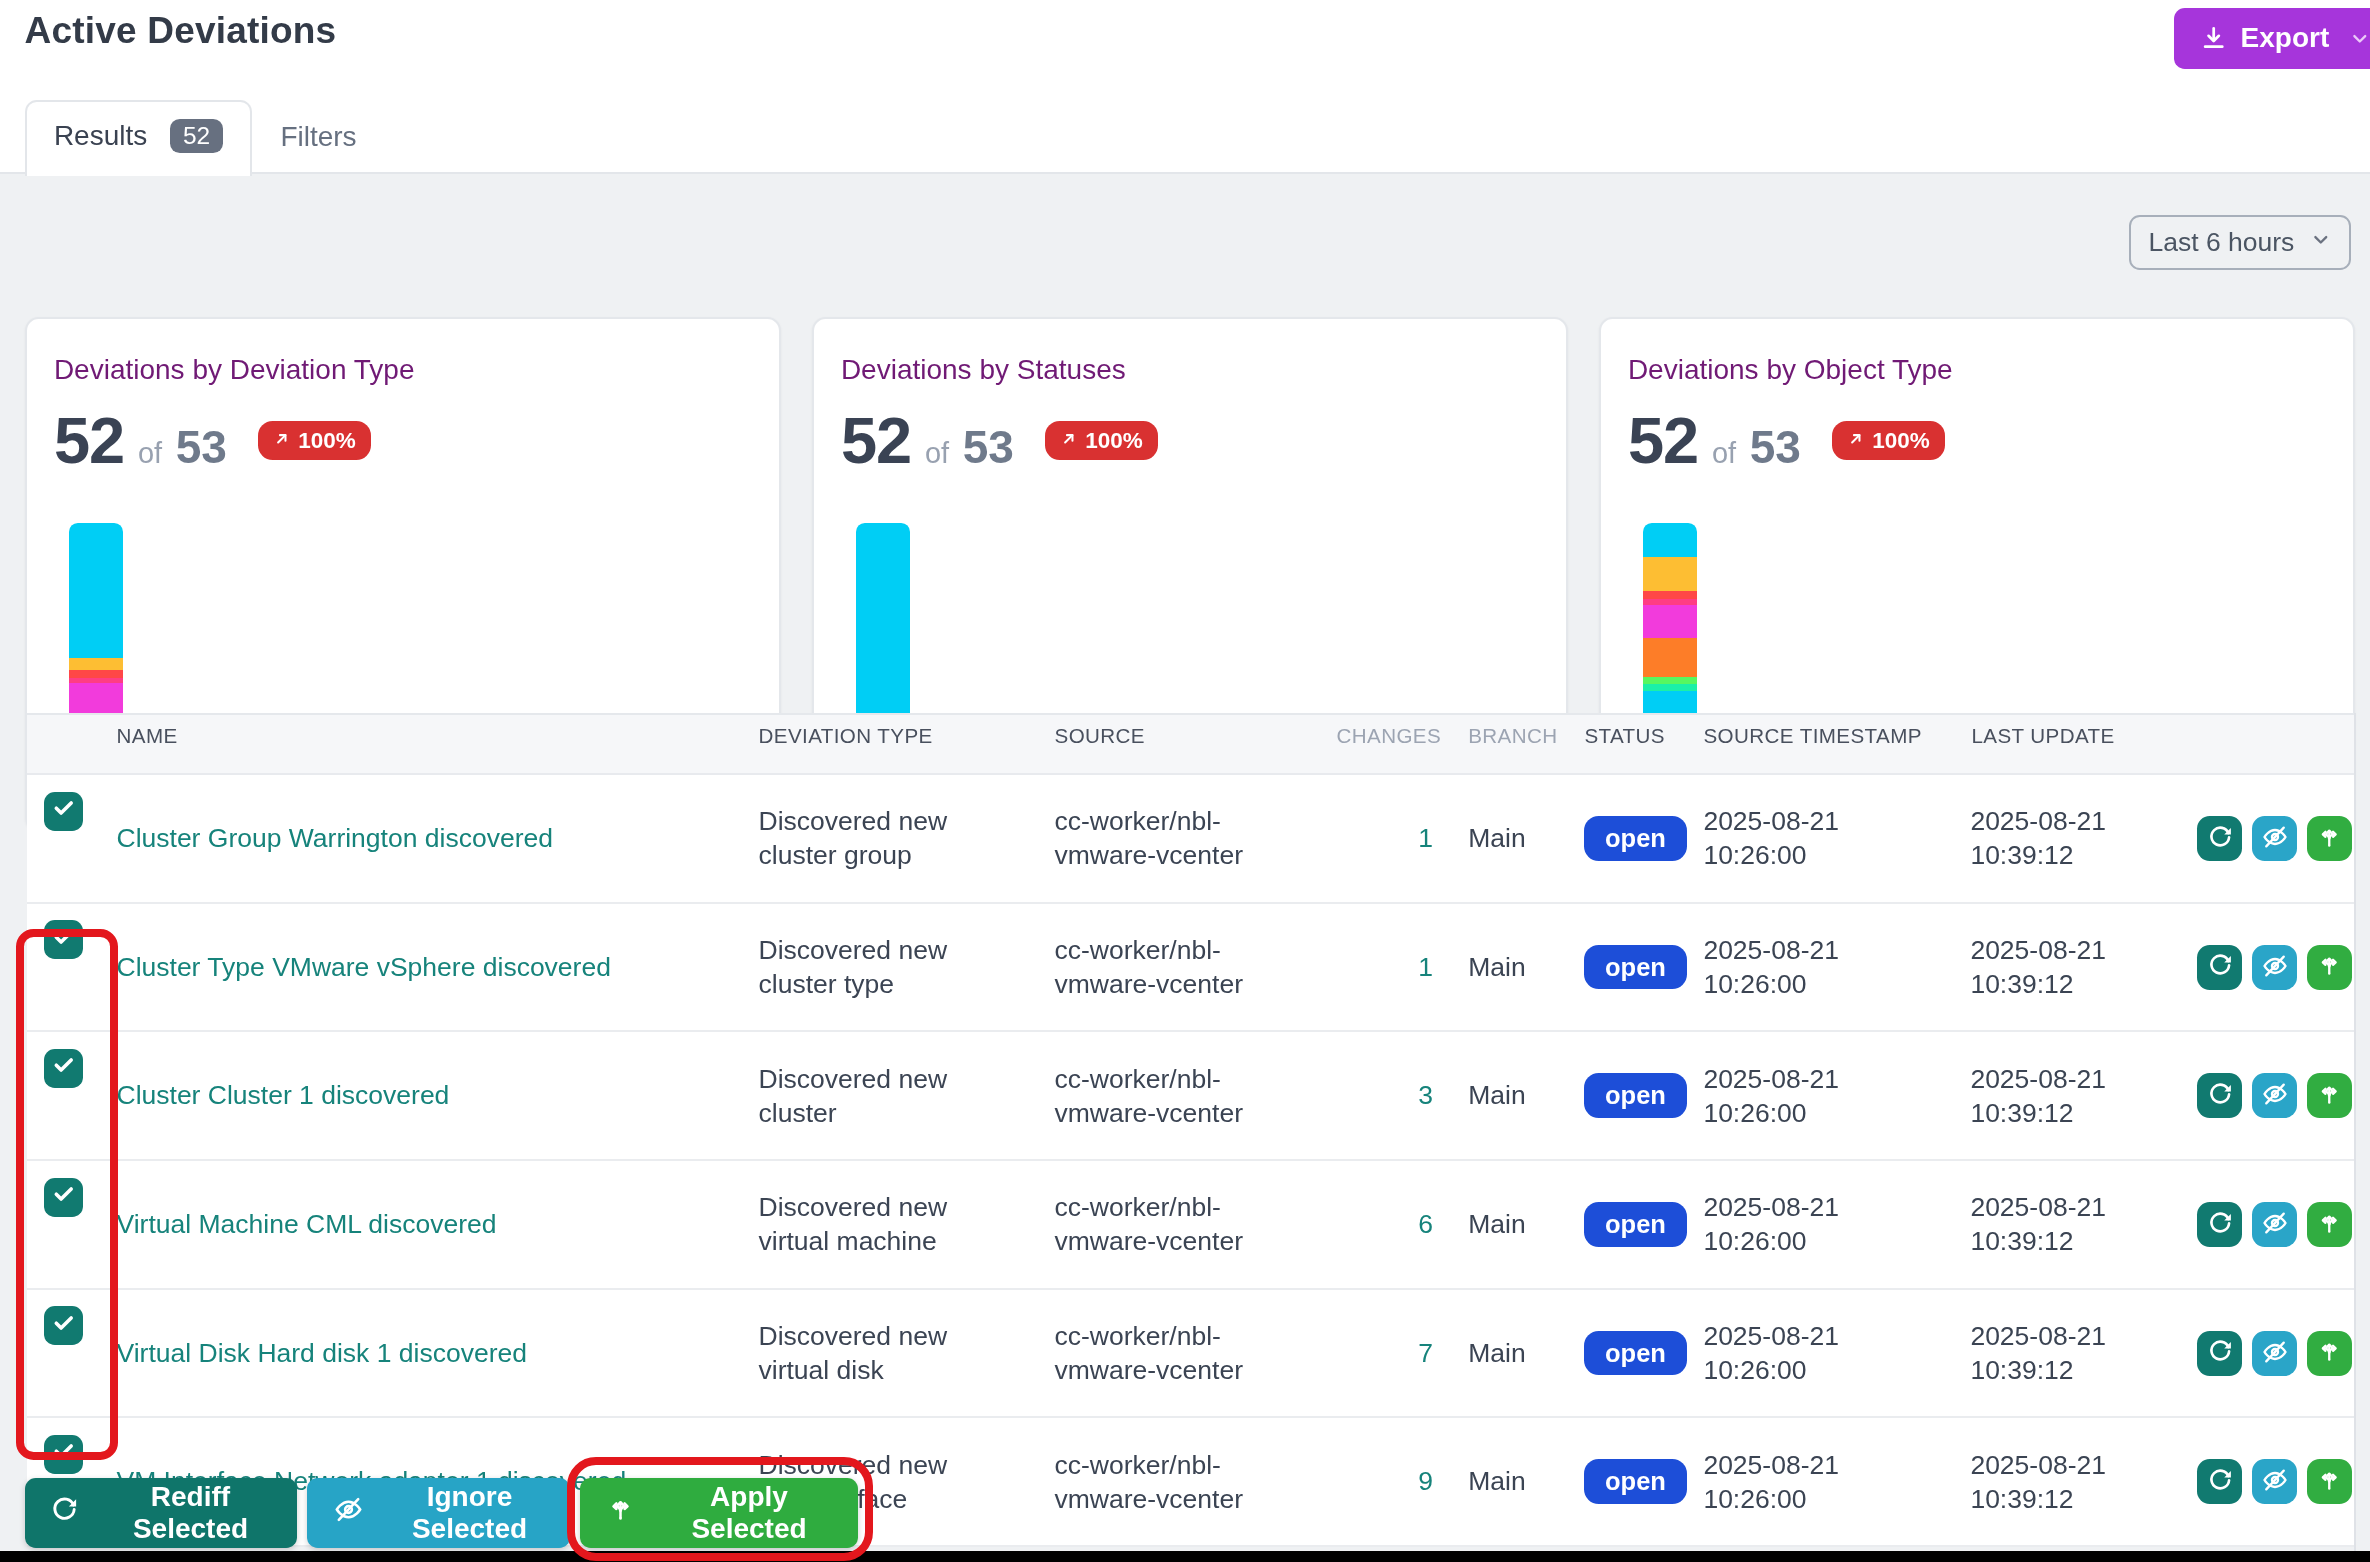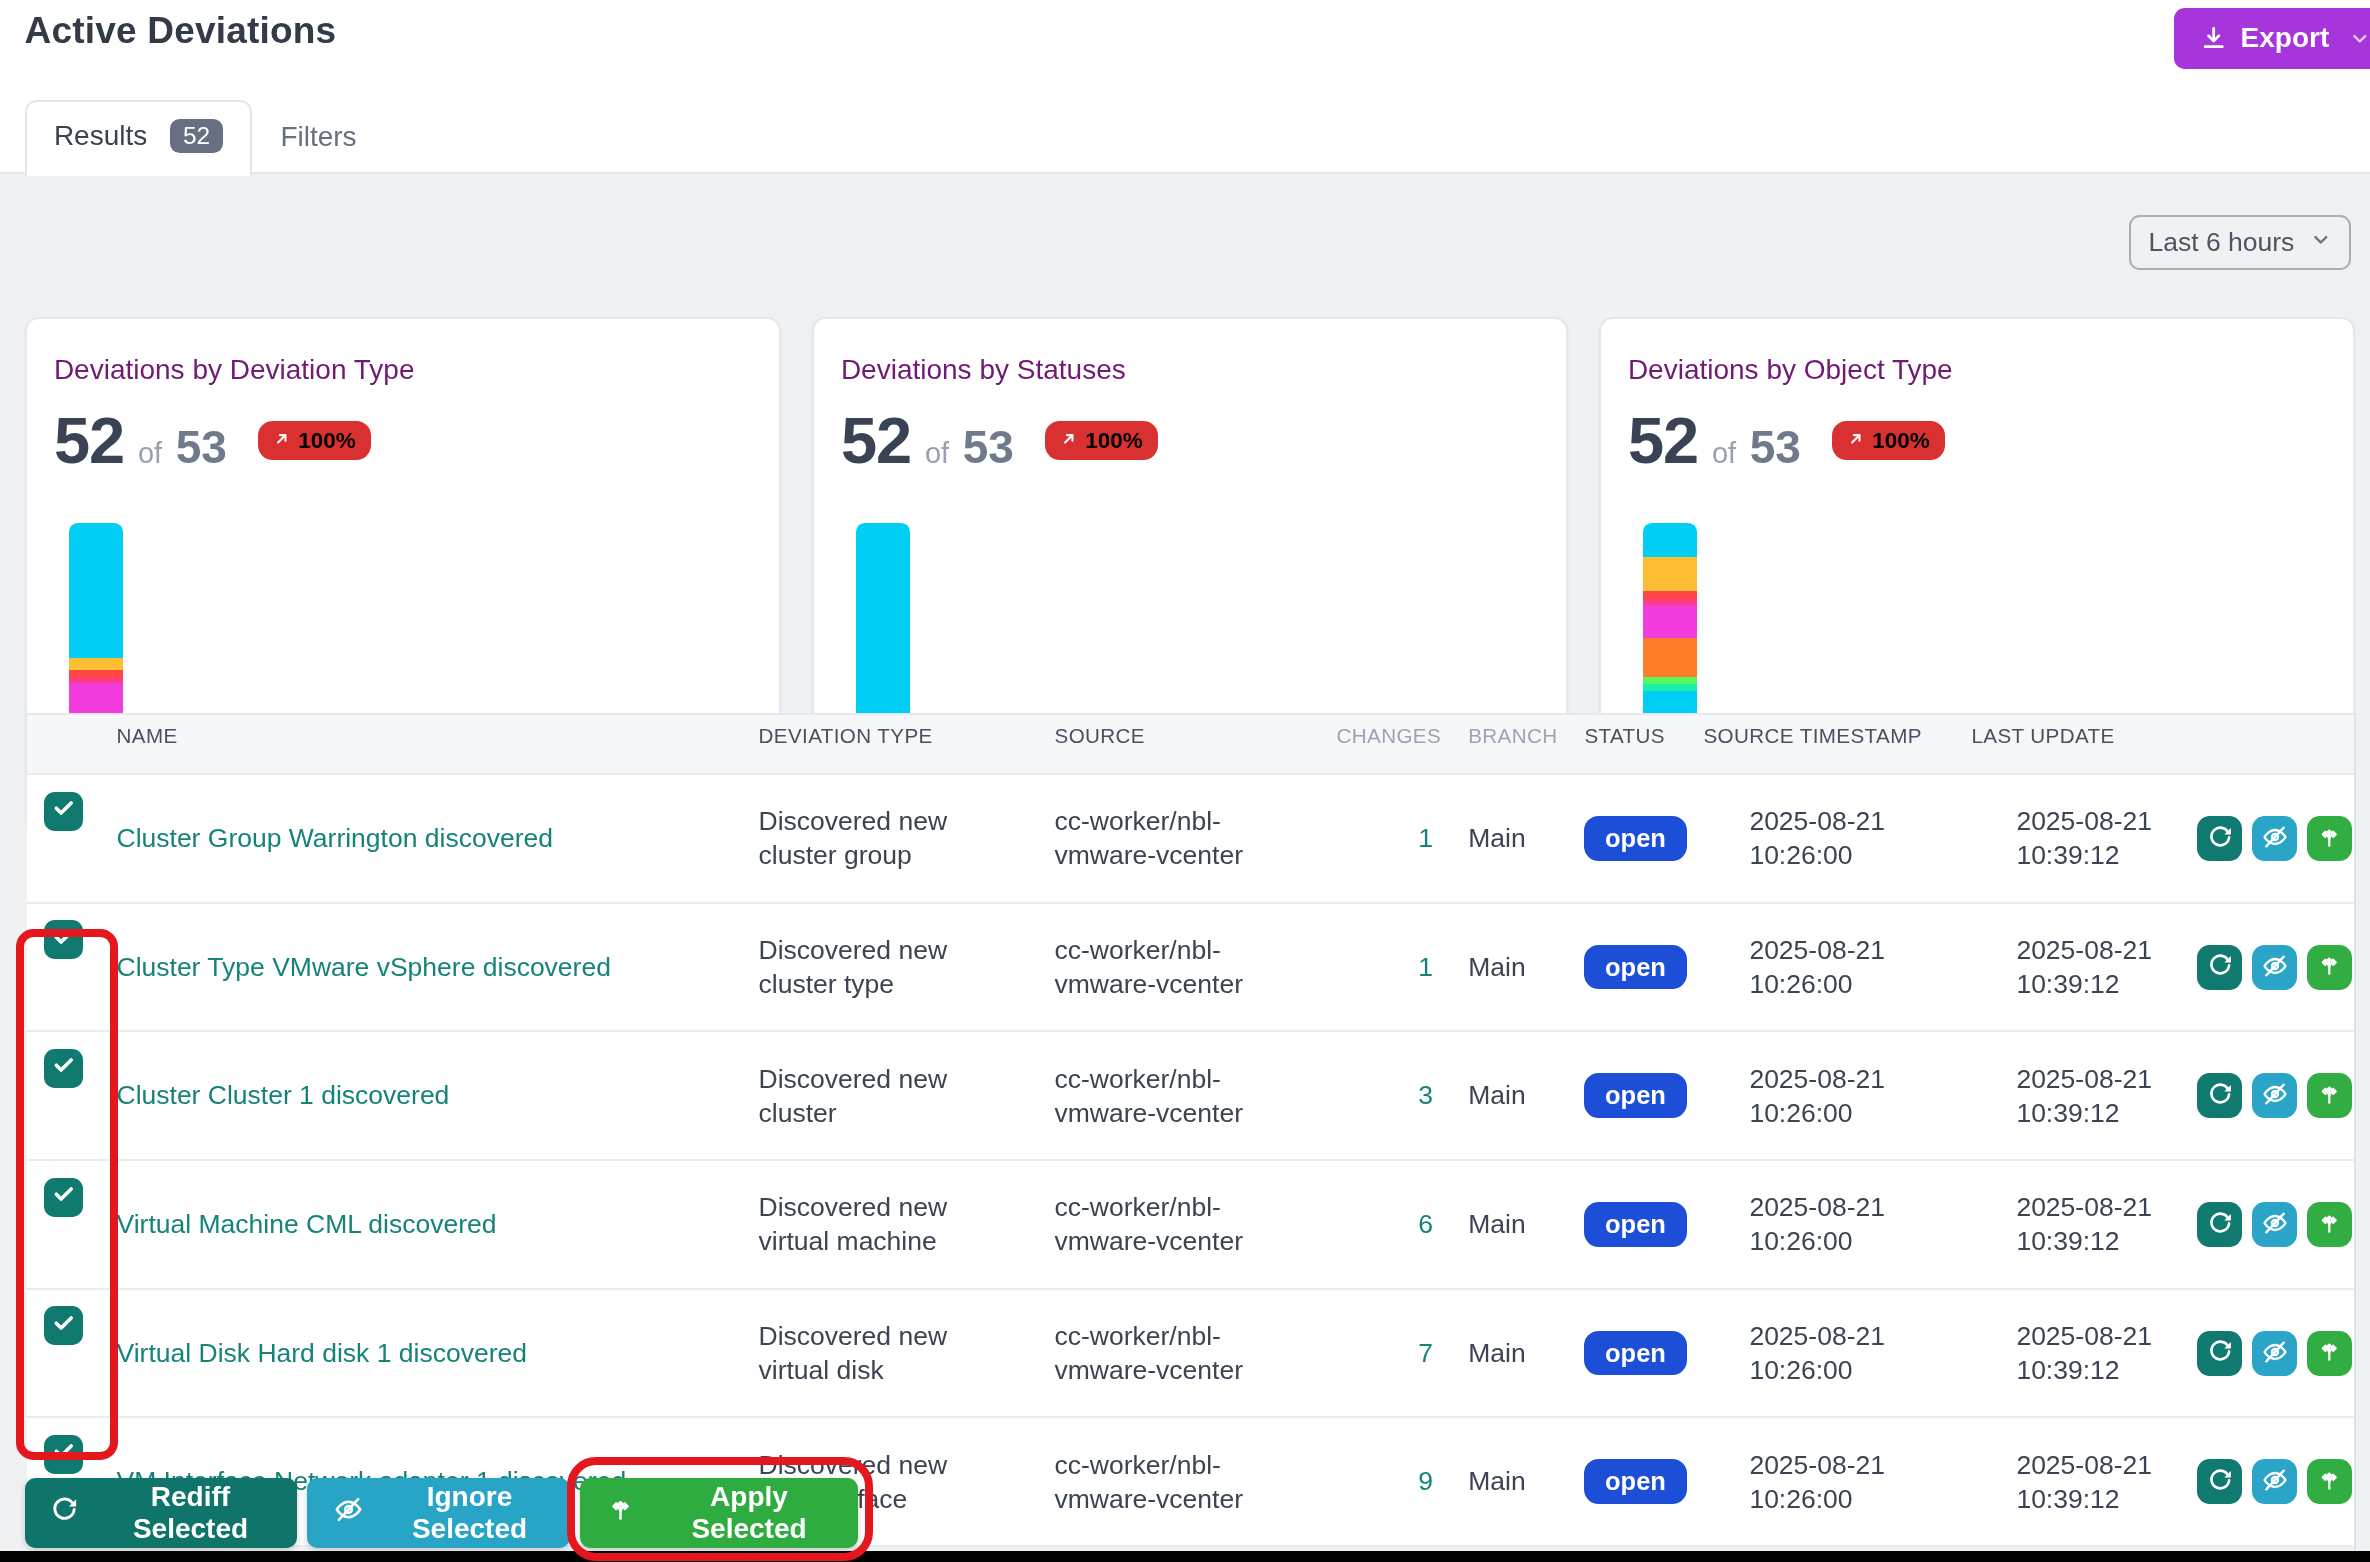--- a/index.html
+++ b/index.html
@@ -41,21 +41,21 @@
   .card{
     width:756px;height:514px;box-sizing:border-box;background:#fff;border:2px solid #E4E7EB;
     border-radius:13.7px;box-shadow:0 1px 2.9px rgba(16,24,40,.05);overflow:hidden;position:relative;
   }
   .card-title{position:absolute;left:27.4px;top:35px;font-size:28px;color:#701a75;}
   .num-row{position:absolute;left:27.4px;top:84px;display:flex;align-items:baseline;gap:13.7px;}
   .num-big{font-size:65px;font-weight:700;color:#3A4354;letter-spacing:-1px;}
   .num-of{font-size:29px;color:#98A1B0;}
   .num-total{font-size:46px;font-weight:700;color:#6F7A8B;}
   .trend-badge{
-    align-self:center;margin-left:17.6px;background:#D93131;color:#000000;border-radius:14.7px;
+    align-self:center;margin-left:17.6px;background:#D93131;color:#ffffff;border-radius:14.7px;
     height:39px;display:flex;align-items:center;gap:7.8px;padding:0 14.7px;font-size:22.5px;font-weight:600;
   }
   .bar-wrap{position:absolute;left:42px;top:204px;width:54px;height:310px;border-radius:8.8px 8.8px 0 0;overflow:hidden;display:flex;flex-direction:column;}
   .seg{width:100%;}
   
   .table-wrap{position:absolute;left:26.5px;top:713px;width:2328px;}
   table{border-collapse:collapse;table-layout:fixed;width:2328px;}
   col.c-check{width:88px;}col.c-name{width:642px;}col.c-type{width:296px;}col.c-source{width:282px;}
   col.c-changes{width:118px;}col.c-branch{width:127px;}col.c-status{width:120px;}
   col.c-srcts{width:267px;}col.c-lastupd{width:225px;}col.c-actions{width:163px;}
@@ -69,21 +69,21 @@
   thead th.pl16{padding-left:15.7px;}thead th.pl5{padding-left:4.9px;}thead th.pl4{padding-left:3.9px;}
   tbody td{background:#fff;border-bottom:2px solid #EAECEF;height:110px;vertical-align:middle;font-size:26.5px;color:#3B4453;padding:0 0 0 2px;}
   tbody td.td-check{vertical-align:top;padding-top:16.7px;}
   .checkbox{
     margin-left:15.7px;width:39px;height:39px;border-radius:10.8px;background:#117A70;
     display:flex;align-items:center;justify-content:center;cursor:pointer;
   }
   .name-link{color:#16837B;text-decoration:none;cursor:pointer;}
   .wrap-230{max-width:227px;line-height:34px;}
   .wrap-200{max-width:201px;line-height:34px;}
-  .wrap-160{max-width:162px;line-height:34px;margin-left:46px;}
+  .wrap-160{max-width:162px;line-height:34px;}
   td.td-changes{text-align:right;padding-right:19.6px;}
   td.td-changes a{color:#16837B;text-decoration:none;cursor:pointer;}
   td.td-branch{padding-left:15.7px;}
   td.td-status{padding-left:4.9px;}
   td.td-ts{padding-left:3.9px;}
   .pill{
     display:inline-block;background:#1d4ed8;color:#fff;border-radius:14.7px;
     padding:7.8px 20.6px;font-size:25.5px;font-weight:700;text-align:center;
   }
   .row-actions{display:flex;gap:9.8px;margin-left:3.9px;}

